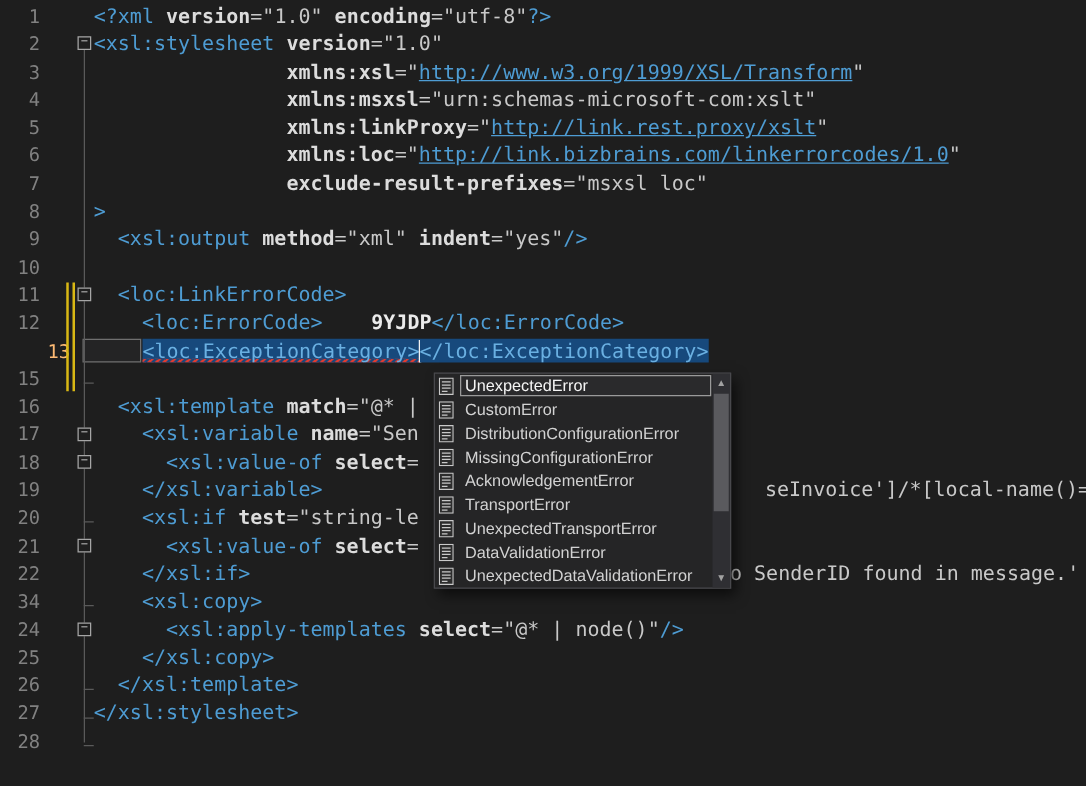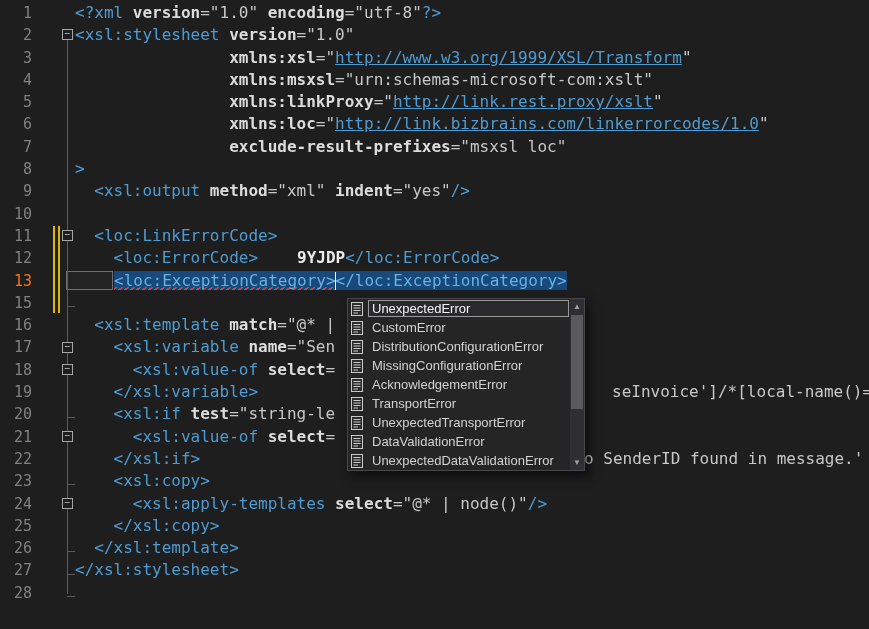--- a/index.html
+++ b/index.html
@@ -2,21 +2,21 @@
 <html><head>
 <meta charset="utf-8">
 <style>
   html,body{margin:0;padding:0;}
   body{width:869px;height:629px;background:#1e1e1e;overflow:hidden;position:relative;
        font-family:"DejaVu Sans Mono","Liberation Mono",monospace;}
   #editor{position:absolute;inset:0;font-size:16px;}
   #lines{position:absolute;top:2px;left:0;right:0;}
   .line{position:relative;height:22.3px;line-height:22.3px;white-space:pre;}
   .ln{position:absolute;left:0;top:0;width:32px;text-align:right;color:#818181;font-size:15px;}
-  .line.current .ln{color:#f97316;}
+  .line.current .ln{color:#fdba74;padding-left:24px;}
   .code{position:absolute;left:75px;top:0;}
   .c-tag{color:#4e9cd3;}
   .c-attr{color:#dcdcdc;font-weight:bold;}
   .c-str{color:#c8c8c8;}
   .c-url{color:#4e9cd3;text-decoration:underline;}
   .c-b{color:#ebebeb;font-weight:bold;margin-left:39px;}
   .c-txt{color:#c8c8c8;}
   .sel{background-color:#17497c;}
   .sel.c-tag{color:#6ab0e2;}
   .squig{background-image:repeating-linear-gradient(-45deg,#e23b30 0 1.6px,transparent 1.6px 4px);
@@ -67,21 +67,21 @@
       <div class="line"><div class="ln">12</div><div class="code">    <span class="seg c-tag">&lt;loc:ErrorCode&gt;</span><span class="seg c-b">9YJDP</span><span class="seg c-tag">&lt;/loc:ErrorCode&gt;</span></div></div>
       <div class="line current"><div class="ln">13</div><div class="code"><span class="indentbox"></span><span class="seg c-tag sel squig">&lt;loc:ExceptionCategory&gt;</span><span class="caret"></span><span class="seg c-tag sel">&lt;/loc:ExceptionCategory&gt;</span></div></div>
       <div class="line"><div class="ln">15</div><div class="code"></div></div>
       <div class="line"><div class="ln">16</div><div class="code">  <span class="seg c-tag">&lt;xsl:template </span><span class="seg c-attr">match</span><span class="seg c-str">="@* |</span></div></div>
       <div class="line"><div class="ln">17</div><div class="code">    <span class="seg c-tag">&lt;xsl:variable </span><span class="seg c-attr">name</span><span class="seg c-str">="Sen</span></div></div>
       <div class="line"><div class="ln">18</div><div class="code">      <span class="seg c-tag">&lt;xsl:value-of </span><span class="seg c-attr">select</span><span class="seg c-str">=</span></div></div>
       <div class="line"><div class="ln">19</div><div class="code">    <span class="seg c-tag">&lt;/xsl:variable&gt;</span></div></div>
       <div class="line"><div class="ln">20</div><div class="code">    <span class="seg c-tag">&lt;xsl:if </span><span class="seg c-attr">test</span><span class="seg c-str">="string-le</span></div></div>
       <div class="line"><div class="ln">21</div><div class="code">      <span class="seg c-tag">&lt;xsl:value-of </span><span class="seg c-attr">select</span><span class="seg c-str">=</span></div></div>
       <div class="line"><div class="ln">22</div><div class="code">    <span class="seg c-tag">&lt;/xsl:if&gt;</span></div></div>
-      <div class="line"><div class="ln">23</div><div class="code">    <span class="seg c-tag">&lt;xsl:copy&gt;</span></div></div>
+      <div class="line"><div class="ln">34</div><div class="code">    <span class="seg c-tag">&lt;xsl:copy&gt;</span></div></div>
       <div class="line"><div class="ln">24</div><div class="code">      <span class="seg c-tag">&lt;xsl:apply-templates </span><span class="seg c-attr">select</span><span class="seg c-str">="@* | node()"</span><span class="seg c-tag">/&gt;</span></div></div>
       <div class="line"><div class="ln">25</div><div class="code">    <span class="seg c-tag">&lt;/xsl:copy&gt;</span></div></div>
       <div class="line"><div class="ln">26</div><div class="code">  <span class="seg c-tag">&lt;/xsl:template&gt;</span></div></div>
       <div class="line"><div class="ln">27</div><div class="code"><span class="seg c-tag">&lt;/xsl:stylesheet&gt;</span></div></div>
       <div class="line"><div class="ln">28</div><div class="code"></div></div>
     </div>
   <div id="gutter-decorations">
       <div id="changebar" style="top: 226px; height: 87.2px;"></div>
       <div class="oline" style="top: 40.3px; height: 553.5px;"></div>
       <div class="obox" style="top: 29.3px;">−</div>

